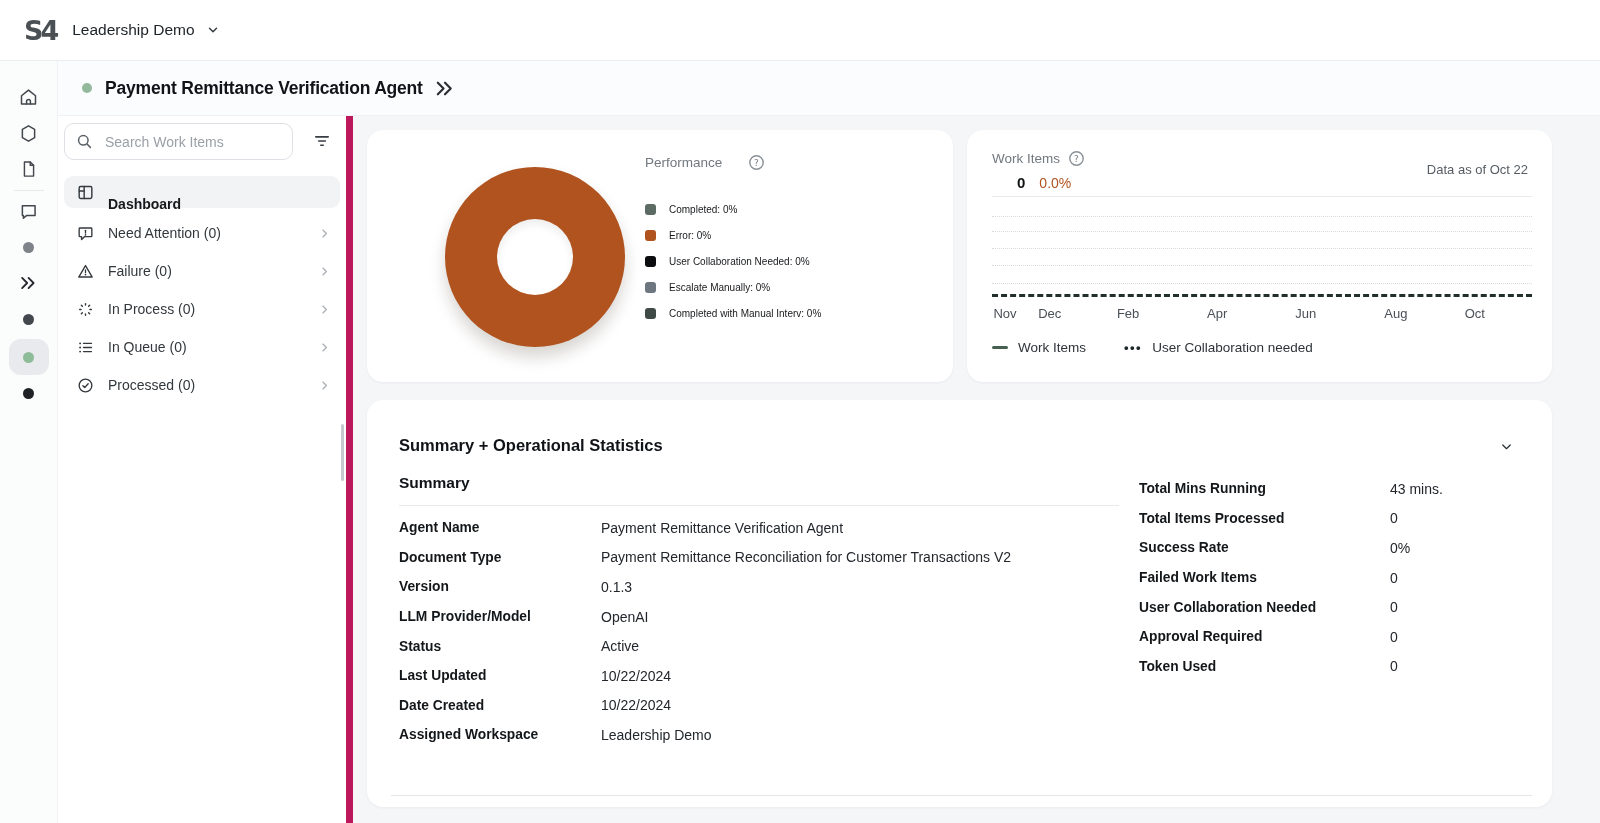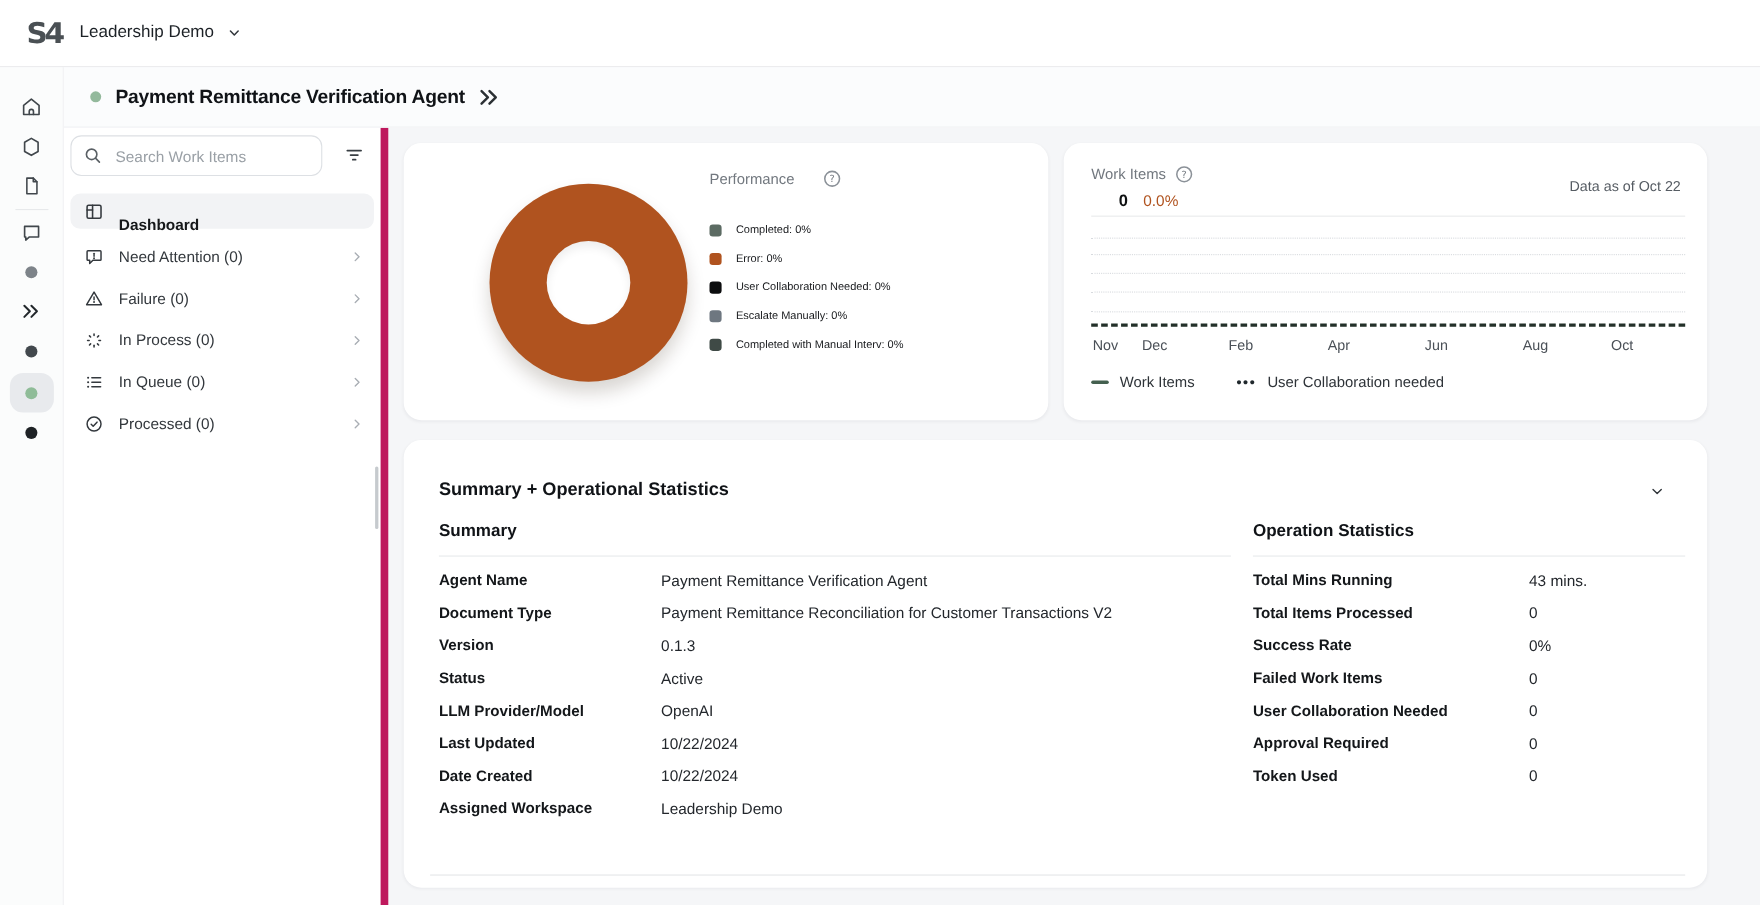--- a/index.html
+++ b/index.html
@@ -407,43 +407,42 @@
       </div>
       <div class="kv">
         <span class="k">Document Type</span>
         <span class="v">Payment Remittance Reconciliation for Customer Transactions V2</span>
       </div>
       <div class="kv">
         <span class="k">Version</span>
         <span class="v">0.1.3</span>
       </div>
       <div class="kv">
+        <span class="k">LLM Provider/Model</span>
+        <span class="v">OpenAI</span>
+      </div>
+      <div class="kv">
         <span class="k">Status</span>
         <span class="v">Active</span>
       </div>
       <div class="kv">
-        <span class="k">LLM Provider/Model</span>
-        <span class="v">OpenAI</span>
-      </div>
-      <div class="kv">
         <span class="k">Last Updated</span>
         <span class="v">10/22/2024</span>
       </div>
       <div class="kv">
         <span class="k">Date Created</span>
         <span class="v">10/22/2024</span>
       </div>
       <div class="kv">
         <span class="k">Assigned Workspace</span>
         <span class="v">Leadership Demo</span>
       </div>
     </div>
 
     <div class="col col-right">
-      <div class="col-title">Operation Statistics</div>
       <div class="kv">
         <span class="k">Total Mins Running</span>
         <span class="v">43 mins.</span>
       </div>
       <div class="kv">
         <span class="k">Total Items Processed</span>
         <span class="v">0</span>
       </div>
       <div class="kv">
         <span class="k">Success Rate</span>

